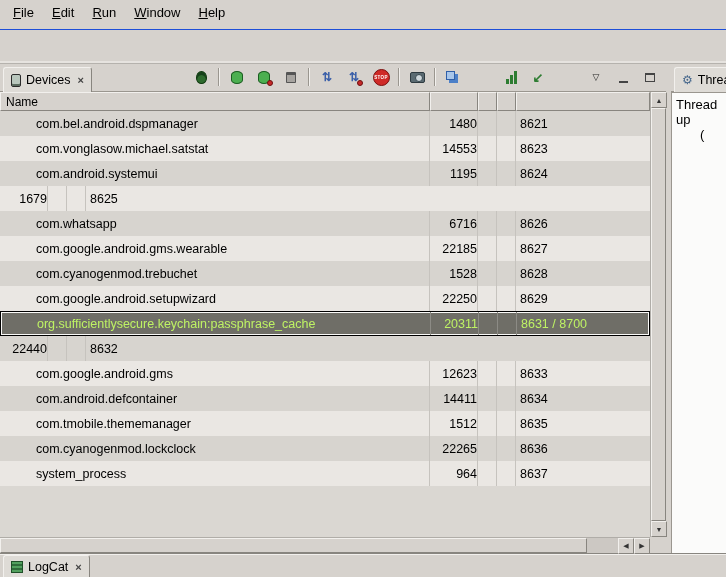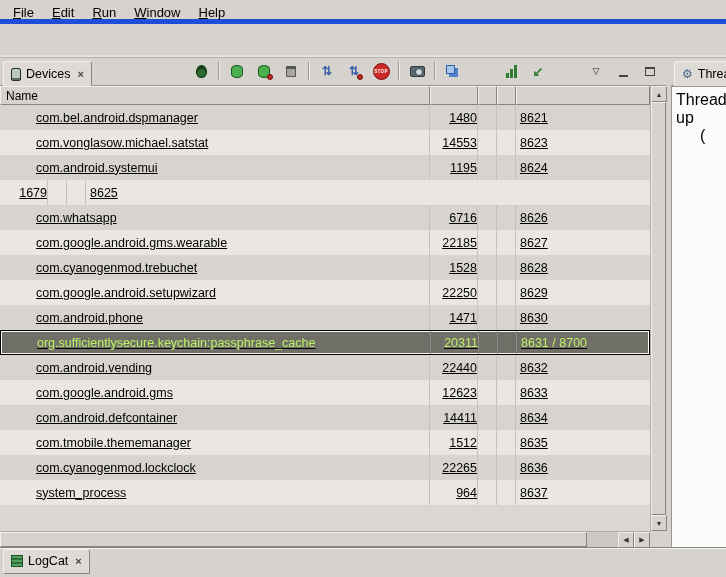--- a/index.html
+++ b/index.html
@@ -2,22 +2,22 @@
 <html><head>
 <meta charset="utf-8">
 <style>
   * { box-sizing: border-box; margin: 0; padding: 0; }
   html,body { width:726px; height:577px; }
   body {
     font-family:"Liberation Sans", sans-serif;
     background:#d6d2cd; color:#000; overflow:hidden; cursor:default;
   }
   
-  .menubar { height:24px; display:flex; align-items:stretch; padding-left:4px;
-             border-bottom:5px solid #1d4ed8; }
+  .menubar { height:30px; display:flex; align-items:stretch; padding-left:4px;
+             border-bottom:1px solid #1d4ed8; }
   .menu-item { display:inline-block; padding:5px 9px 4px; font-size:13px; }
   .menu-item::first-letter { text-decoration:underline; }
   
   .strip { height:34px; border-bottom:1px solid #b5b2ad; box-shadow: inset 0 -2px 0 #e6e3df; }
   
   .main { height:489px; display:flex; }
   .devices-panel { width:666px; display:flex; flex-direction:column; position:relative; }
   .divider { width:5px; background:#d6d2cd; }
   .threads-panel { flex:1; display:flex; flex-direction:column; overflow:hidden; }
   
@@ -67,21 +67,21 @@
   .minbar { width:9px; height:2px; background:#444; margin-top:9px; }
   .maxbox { width:10px; height:9px; border:1px solid #444; border-top-width:2px; }
   
   .table-zone { height:445px; display:flex; }
   .table-left { width:650px; display:flex; flex-direction:column; }
   .theader { height:19px; display:flex; }
   .hcell { background:#d6d2cd; font-size:12px; padding:2px 5px; white-space:nowrap;
            overflow:hidden; border:1px solid; border-color:#f2f0ed #88857f #88857f #f2f0ed; }
   .h-name { width:430px; } .h-pid { width:48px; } .h-a { width:19px; } .h-b { width:19px; }
   .h-port { flex:1; }
-  .rows { flex:1; background:#dad7d2; overflow:hidden;text-decoration:underline; }
+  .rows { flex:1; background:#dad7d2; overflow:hidden; }
   .trow { height:25px; display:flex; align-items:center; font-size:12.5px; }
   .trow.even { background:#d7d4cf; }
   .trow.odd  { background:#eae7e3; }
   .cell { height:100%; display:flex; align-items:center; overflow:hidden;
           white-space:nowrap; border-right:1px solid #c6c3be; }
   .c-name { width:430px; padding-left:36px; }
   .c-pid  { width:48px; justify-content:flex-end; }
   .c-a { width:19px; } .c-b { width:19px; }
   .c-port { flex:1; padding-left:4px; border-right:none; }
   .trow.selected { background:#6f6e67; color:#bef264; border:1px solid #000;
@@ -97,21 +97,21 @@
   .vthumb { height:100%; background:#d6d2cd; border:1px solid;
             border-color:#f2f0ed #88857f #88857f #f2f0ed; }
   .hscroll-row { height:16px; display:flex; }
   .hscroll { width:650px; display:flex; background:#ccc8c3; border-top:1px solid #b0ada8; }
   .htrack { flex:1; }
   .hthumb { width:95%; height:100%; background:#d6d2cd; border:1px solid;
             border-color:#f2f0ed #88857f #88857f #f2f0ed; }
   .corner { width:16px; background:#d6d2cd; }
   
   .threads-content { flex:1; background:#fbfbfa; border-top:1px solid #9a968f;
-                     border-left:1px solid #9a968f; font-size:16px; padding:4px 0 0 4px;
+                     border-left:1px solid #9a968f; font-size:13px; padding:4px 0 0 4px;
                      overflow:hidden; }
   .tline2 { margin-left:24px; }
   
   .bottombar { height:28px; border-top:1px solid #88857f; box-shadow: inset 0 1px 0 #f2f0ed;
                display:flex; align-items:center; padding-left:0; }
   .bottombar .tab { margin-bottom:1px; border-bottom:1px solid #88857f; border-radius:3px 3px 0 0; }
 </style>
 </head>
 <body>
 
@@ -254,36 +254,28 @@
                 <div class="cell c-b"></div>
                 <div class="cell c-port">8628</div>
               </div>
               <div class="trow odd">
                 <div class="cell c-name">com.google.android.setupwizard</div>
                 <div class="cell c-pid">22250</div>
                 <div class="cell c-a"></div>
                 <div class="cell c-b"></div>
                 <div class="cell c-port">8629</div>
               </div>
-              <div class="trow even">
-                <div class="cell c-name">com.android.phone</div>
-                <div class="cell c-pid">1471</div>
-                <div class="cell c-a"></div>
-                <div class="cell c-b"></div>
-                <div class="cell c-port">8630</div>
-              </div>
               <div class="trow selected">
                 <div class="cell c-name">org.sufficientlysecure.keychain:passphrase_cache</div>
                 <div class="cell c-pid">20311</div>
                 <div class="cell c-a"></div>
                 <div class="cell c-b"></div>
                 <div class="cell c-port">8631 / 8700</div>
               </div>
               <div class="trow even">
-                <div class="cell c-name">com.android.vending</div>
                 <div class="cell c-pid">22440</div>
                 <div class="cell c-a"></div>
                 <div class="cell c-b"></div>
                 <div class="cell c-port">8632</div>
               </div>
               <div class="trow odd">
                 <div class="cell c-name">com.google.android.gms</div>
                 <div class="cell c-pid">12623</div>
                 <div class="cell c-a"></div>
                 <div class="cell c-b"></div>

